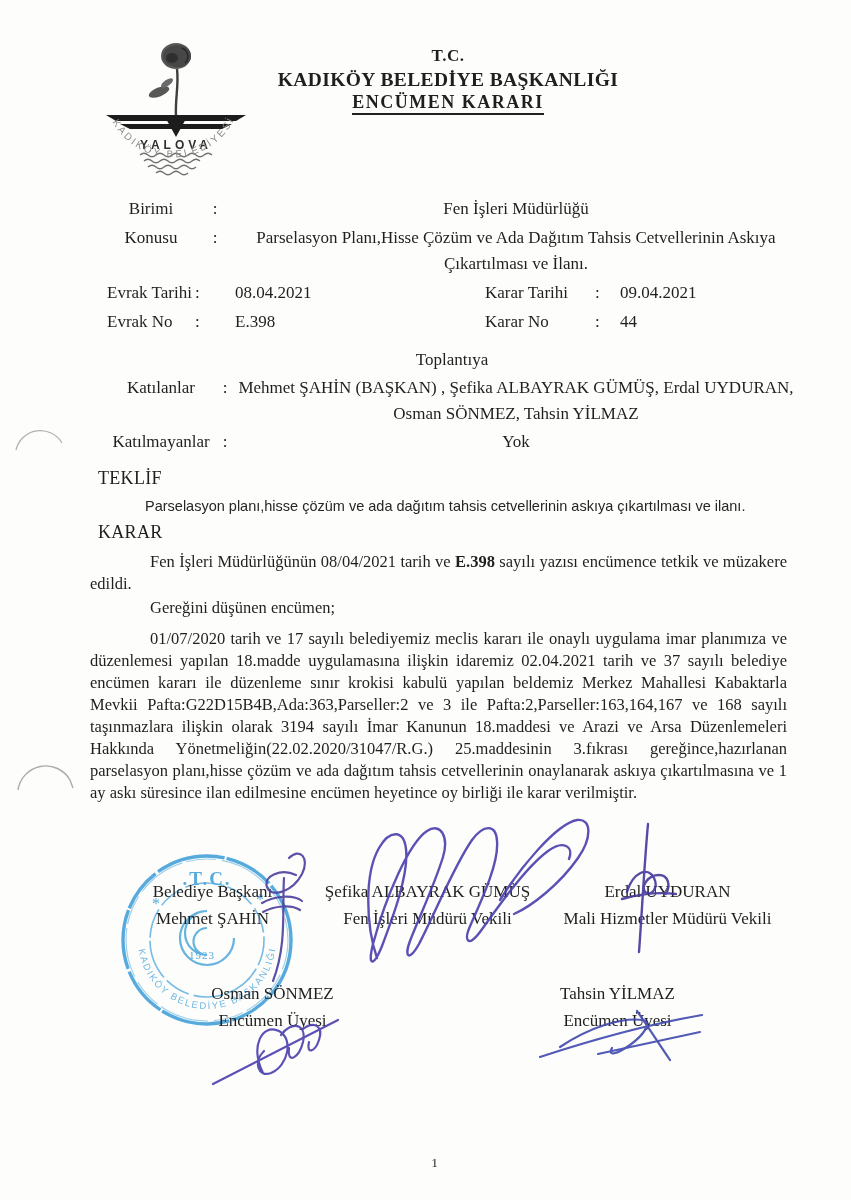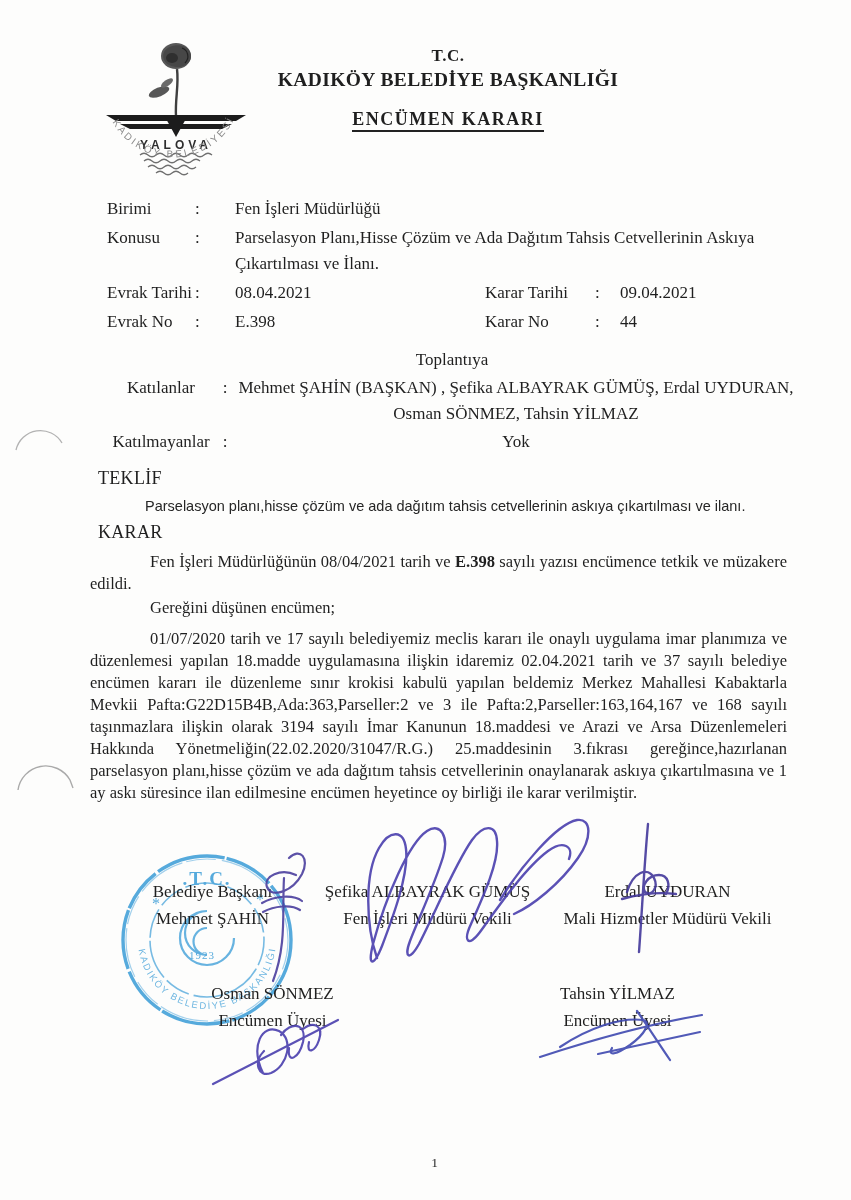--- a/index.html
+++ b/index.html
@@ -6,25 +6,25 @@
   .page{
     position:relative;width:851px;height:1200px;margin:0 auto;
     background:#fdfdfc;overflow:hidden;
     font-family:"Liberation Serif", serif;color:#1f1f1f;
   }
   
   .logo-svg{position:absolute;left:100px;top:36px;width:152px;height:142px;}
   .title-block{position:absolute;left:233px;top:46px;width:430px;text-align:center;}
   .tc-line{font-size:17px;font-weight:bold;letter-spacing:.5px;}
   .org-line{font-size:19.5px;font-weight:bold;letter-spacing:.4px;margin-top:3px;}
-  .decree-line{font-size:18px;font-weight:bold;margin-top:18px;}
+  .decree-line{font-size:18px;font-weight:bold;margin-top:1px;}
   .decree-line span{letter-spacing:1.5px;border-bottom:2px solid #222;padding-bottom:1px;}
   
   .info{position:absolute;left:107px;top:196px;width:690px;font-size:17px;line-height:26px;}
-  .row3{display:grid;grid-template-columns:88px 40px 1fr;margin-bottom:3px;}
+  .row3{display:grid;grid-template-columns:88px 40px 1fr;margin-bottom:3px;text-align:center;}
   .row6{display:grid;grid-template-columns:88px 40px 250px 110px 25px 1fr;margin-bottom:3px;}
   .row6.first{}
   .att{position:absolute;left:107px;top:347px;width:690px;font-size:17px;line-height:26px;text-align:center;}
   .att-row{display:grid;grid-template-columns:108px 20px 1fr;margin-top:2px;}
   .att-head{margin-bottom:2px;}
   
   .sec-head{position:absolute;left:98px;font-size:18px;font-weight:normal;letter-spacing:.3px;}
   .teklif-text{
     position:absolute;left:90px;top:498px;width:702px;
     font-family:"Liberation Sans", sans-serif;font-size:14.5px;color:#262626;

